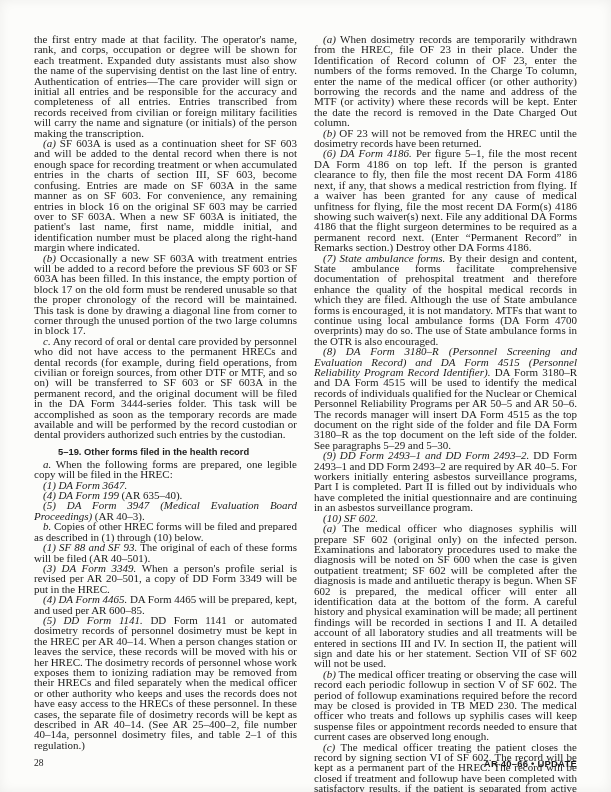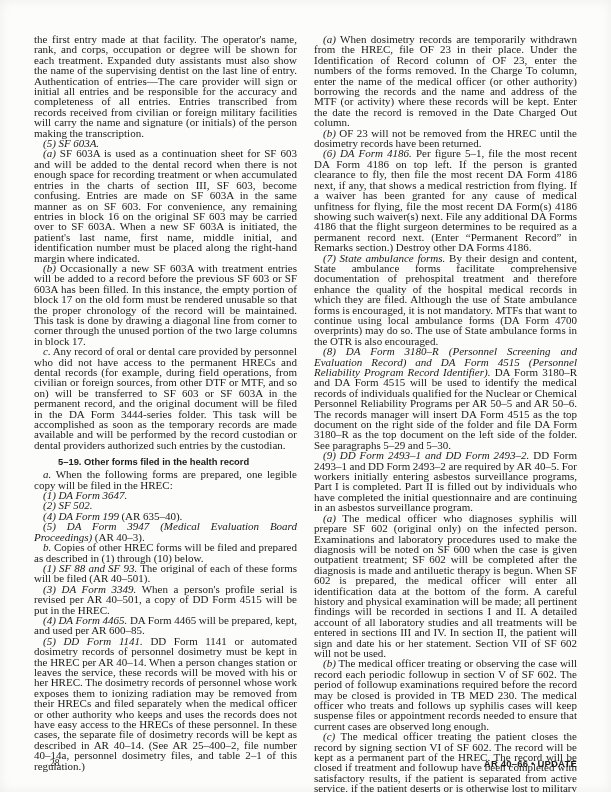--- a/index.html
+++ b/index.html
@@ -36,65 +36,64 @@
     font-family:"Liberation Sans", sans-serif;
     font-weight:700;
     font-size:9.4px;
     line-height:11px;
     margin:6px 0 2px 0;
     text-align:left;
     padding-left:24px;
   }
   .footer{
     position:absolute;
-    left:50px;right:34px;bottom:22px;
+    left:34px;right:34px;bottom:22px;
     height:12px;
     font-size:9.5px;
   }
   .pagenum{position:absolute;left:0;top:0;}
   .doc-id{
     position:absolute;left:0;right:0;top:0;
     text-align:right;
     font-weight:700;
     font-family:"Liberation Sans", sans-serif;
     letter-spacing:0.2px;
   }
 </style>
 </head>
 <body>
 
 <div class="page">
   <div class="columns">
 
     <div class="col">
       <p class="para"><span>the first entry made at that facility. The operator's name, rank, and corps, occupation or degree will be shown for each treatment. Expanded duty assistants must also show the name of the supervising dentist on the last line of entry. Authentication of entries—The care provider will sign or initial all entries and be responsible for the accuracy and completeness of all entries. Entries transcribed from records received from civilian or foreign military facilities will carry the name and signature (or initials) of the person making the transcription.</span></p>
-      <p class="para indent"><i class="lead">(5) SF 603A.</i></p>
       <p class="para indent"><i class="lead">(a)</i><span> SF 603A is used as a continuation sheet for SF 603 and will be added to the dental record when there is not enough space for recording treatment or when accumulated entries in the charts of section III, SF 603, become confusing. Entries are made on SF 603A in the same manner as on SF 603. For convenience, any remaining entries in block 16 on the original SF 603 may be carried over to SF 603A. When a new SF 603A is initiated, the patient's last name, first name, middle initial, and identification number must be placed along the right-hand margin where indicated.</span></p>
       <p class="para indent"><i class="lead">(b)</i><span> Occasionally a new SF 603A with treatment entries will be added to a record before the previous SF 603 or SF 603A has been filled. In this instance, the empty portion of block 17 on the old form must be rendered unusable so that the proper chronology of the record will be maintained. This task is done by drawing a diagonal line from corner to corner through the unused portion of the two large columns in block 17.</span></p>
       <p class="para indent"><i class="lead">c.</i><span> Any record of oral or dental care provided by personnel who did not have access to the permanent HRECs and dental records (for example, during field operations, from civilian or foreign sources, from other DTF or MTF, and so on) will be transferred to SF 603 or SF 603A in the permanent record, and the original document will be filed in the DA Form 3444-series folder. This task will be accomplished as soon as the temporary records are made available and will be performed by the record custodian or dental providers authorized such entries by the custodian.</span></p>
       <h2 class="heading">5–19. Other forms filed in the health record</h2>
       <p class="para indent"><i class="lead">a.</i><span> When the following forms are prepared, one legible copy will be filed in the HREC:</span></p>
       <p class="para indent"><i class="lead">(1) DA Form 3647.</i></p>
-      <p class="para indent"><i class="lead">(2) SF 502.</i></p>
       <p class="para indent"><i class="lead">(4) DA Form 199</i><span> (AR 635–40).</span></p>
       <p class="para indent"><i class="lead">(5) DA Form 3947 (Medical Evaluation Board Proceedings)</i><span> (AR 40–3).</span></p>
       <p class="para indent"><i class="lead">b.</i><span> Copies of other HREC forms will be filed and prepared as described in (1) through (10) below.</span></p>
       <p class="para indent"><i class="lead">(1) SF 88 and SF 93.</i><span> The original of each of these forms will be filed (AR 40–501).</span></p>
-      <p class="para indent"><i class="lead">(3) DA Form 3349.</i><span> When a person's profile serial is revised per AR 40–501, a copy of DD Form 4515 will be put in the HREC.</span></p>
+      <p class="para indent"><i class="lead">(3) DA Form 3349.</i><span> When a person's profile serial is revised per AR 20–501, a copy of DD Form 3349 will be put in the HREC.</span></p>
       <p class="para indent"><i class="lead">(4) DA Form 4465.</i><span> DA Form 4465 will be prepared, kept, and used per AR 600–85.</span></p>
       <p class="para indent"><i class="lead">(5) DD Form 1141.</i><span> DD Form 1141 or automated dosimetry records of personnel dosimetry must be kept in the HREC per AR 40–14. When a person changes station or leaves the service, these records will be moved with his or her HREC. The dosimetry records of personnel whose work exposes them to ionizing radiation may be removed from their HRECs and filed separately when the medical officer or other authority who keeps and uses the records does not have easy access to the HRECs of these personnel. In these cases, the separate file of dosimetry records will be kept as described in AR 40–14. (See AR 25–400–2, file number 40–14a, personnel dosimetry files, and table 2–1 of this regulation.)</span></p>
     </div>
 
     <div class="col">
       <p class="para indent"><i class="lead">(a)</i><span> When dosimetry records are temporarily withdrawn from the HREC, file OF 23 in their place. Under the Identification of Record column of OF 23, enter the numbers of the forms removed. In the Charge To column, enter the name of the medical officer (or other authority) borrowing the records and the name and address of the MTF (or activity) where these records will be kept. Enter the date the record is removed in the Date Charged Out column.</span></p>
       <p class="para indent"><i class="lead">(b)</i><span> OF 23 will not be removed from the HREC until the dosimetry records have been returned.</span></p>
       <p class="para indent"><i class="lead">(6) DA Form 4186.</i><span> Per figure 5–1, file the most recent DA Form 4186 on top left. If the person is granted clearance to fly, then file the most recent DA Form 4186 next, if any, that shows a medical restriction from flying. If a waiver has been granted for any cause of medical unfitness for flying, file the most recent DA Form(s) 4186 showing such waiver(s) next. File any additional DA Forms 4186 that the flight surgeon determines to be required as a permanent record next. (Enter “Permanent Record” in Remarks section.) Destroy other DA Forms 4186.</span></p>
       <p class="para indent"><i class="lead">(7) State ambulance forms.</i><span> By their design and content, State ambulance forms facilitate comprehensive documentation of prehospital treatment and therefore enhance the quality of the hospital medical records in which they are filed. Although the use of State ambulance forms is encouraged, it is not mandatory. MTFs that want to continue using local ambulance forms (DA Form 4700 overprints) may do so. The use of State ambulance forms in the OTR is also encouraged.</span></p>
       <p class="para indent"><i class="lead">(8) DA Form 3180–R (Personnel Screening and Evaluation Record) and DA Form 4515 (Personnel Reliability Program Record Identifier).</i><span> DA Form 3180–R and DA Form 4515 will be used to identify the medical records of individuals qualified for the Nuclear or Chemical Personnel Reliability Programs per AR 50–5 and AR 50–6. The records manager will insert DA Form 4515 as the top document on the right side of the folder and file DA Form 3180–R as the top document on the left side of the folder. See paragraphs 5–29 and 5–30.</span></p>
       <p class="para indent"><i class="lead">(9) DD Form 2493–1 and DD Form 2493–2.</i><span> DD Form 2493–1 and DD Form 2493–2 are required by AR 40–5. For workers initially entering asbestos surveillance programs, Part I is completed. Part II is filled out by individuals who have completed the initial questionnaire and are continuing in an asbestos surveillance program.</span></p>
+      <p class="para indent"><i class="lead">(10) SF 602.</i></p>
       <p class="para indent"><i class="lead">(a)</i><span> The medical officer who diagnoses syphilis will prepare SF 602 (original only) on the infected person. Examinations and laboratory procedures used to make the diagnosis will be noted on SF 600 when the case is given outpatient treatment; SF 602 will be completed after the diagnosis is made and antiluetic therapy is begun. When SF 602 is prepared, the medical officer will enter all identification data at the bottom of the form. A careful history and physical examination will be made; all pertinent findings will be recorded in sections I and II. A detailed account of all laboratory studies and all treatments will be entered in sections III and IV. In section II, the patient will sign and date his or her statement. Section VII of SF 602 will not be used.</span></p>
       <p class="para indent"><i class="lead">(b)</i><span> The medical officer treating or observing the case will record each periodic followup in section V of SF 602. The period of followup examinations required before the record may be closed is provided in TB MED 230. The medical officer who treats and follows up syphilis cases will keep suspense files or appointment records needed to ensure that current cases are observed long enough.</span></p>
       <p class="para indent"><i class="lead">(c)</i><span> The medical officer treating the patient closes the record by signing section VI of SF 602. The record will be kept as a permanent part of the HREC. The record will be closed if treatment and followup have been completed with satisfactory results, if the patient is separated from active service, if the patient deserts or is otherwise lost to military control, or if the patient dies.</span></p>
       <p class="para indent"><i class="lead">(d)</i><span> A syphilis record will be reopened for relapse (The record filed in the HREC will be used for needed information; entries</span></p>
     </div>
 
   </div>
 
   <div class="footer">
     <span class="pagenum">28</span>

